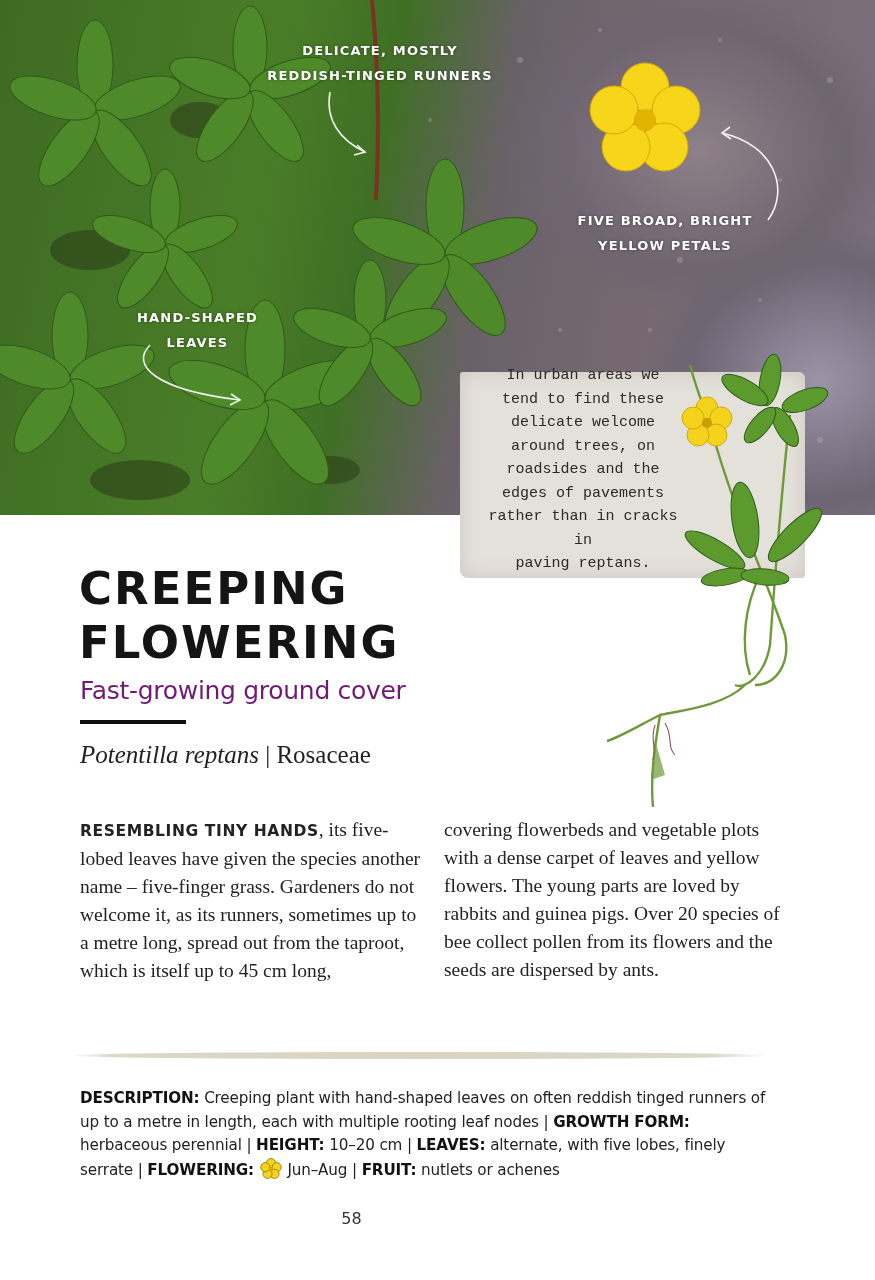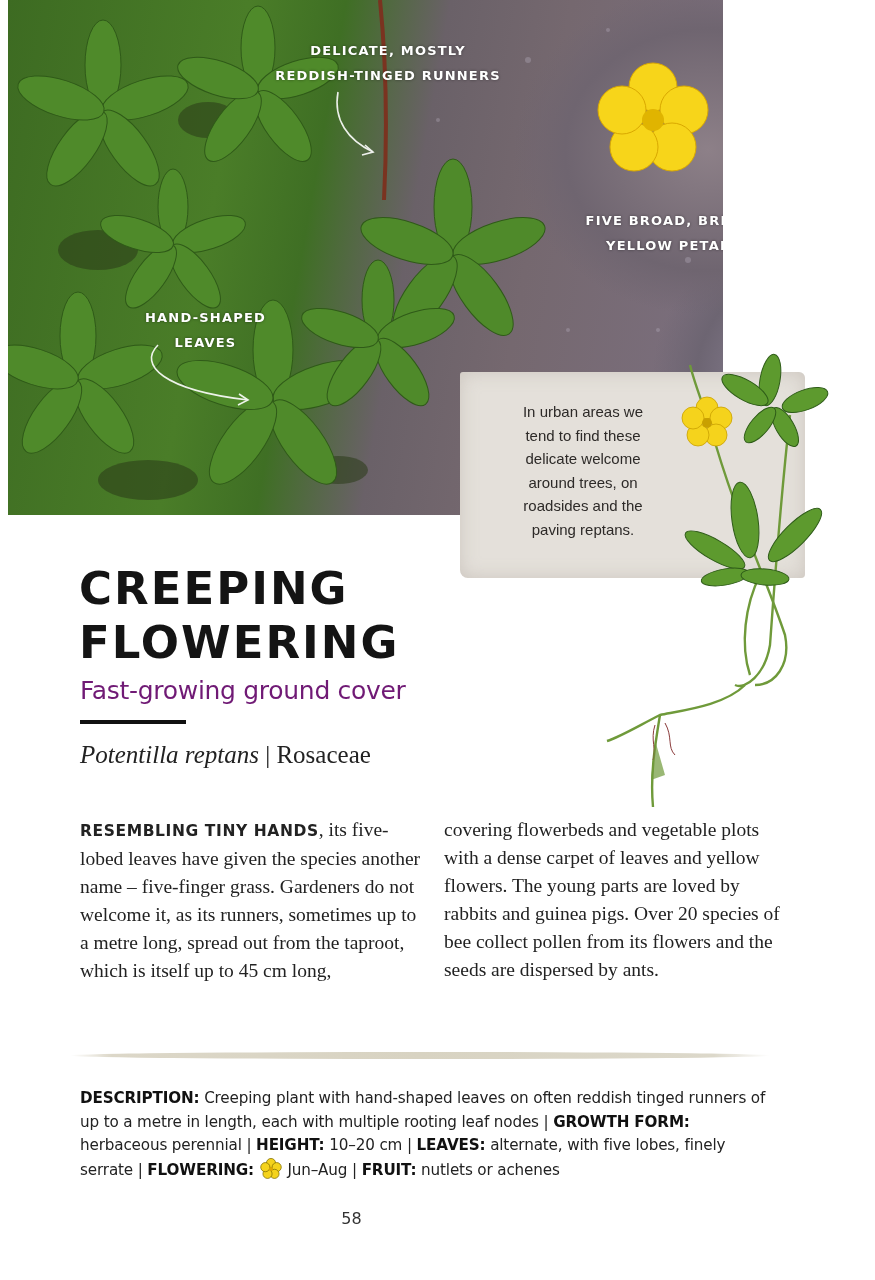--- a/index.html
+++ b/index.html
@@ -1,21 +1,21 @@
 <!DOCTYPE html>
 <html><head>
 <meta charset="utf-8">
 <style>
   * { box-sizing: border-box; margin: 0; padding: 0; }
   html, body { width: 875px; height: 1280px; background: #ffffff; overflow: hidden; }
   body { position: relative; font-family: "Liberation Sans", sans-serif; color: #1c1c1c; }
 
   
   .photo {
-    position: absolute; left: 8px; top: 0; width: 715px; height: 515px; overflow: hidden;
+    position: absolute; left: 0; top: 0; width: 875px; height: 515px; overflow: hidden;
     background:
       radial-gradient(ellipse 260px 220px at 700px 150px, #8d8088 0%, #6f6570 55%, transparent 75%),
       radial-gradient(ellipse 220px 200px at 820px 380px, #9c93a8 0%, #6d6572 60%, transparent 80%),
       linear-gradient(100deg, #3d6b22 0%, #4a7d28 30%, #3f6f24 42%, #6a6168 55%, #75686f 70%, #7c7080 100%);
   }
   .photo svg { position: absolute; left: 0; top: 0; }
   .annot {
     position: absolute; color: #ffffff; font-family: "DejaVu Sans", sans-serif; font-weight: bold;
     font-size: 13px; letter-spacing: 1.2px; text-transform: uppercase; text-align: center;
     line-height: 25px; text-shadow: 0 0 3px rgba(0,0,0,0.45);
@@ -25,22 +25,22 @@
   .annot-leaves { left: 110px; top: 305px; width: 175px; text-align: center; }
 
   
   .note {
     position: absolute; left: 460px; top: 372px; width: 345px; height: 206px;
     background: #e4e0da;
     border-radius: 3px 6px 4px 8px;
     box-shadow: inset 0 0 18px rgba(160,150,140,0.35);
   }
   .note-text {
-    position: absolute; left: 478px; top: 400px; width: 210px;
-    font-family: Liberation Sans, sans-serif; font-size: 15px; line-height: 23.5px;
+    position: absolute; left: 478px; top: 364px; width: 210px;
+    font-family: Liberation Mono, monospace; font-size: 15px; line-height: 23.5px;
     color: #2d2a28; text-align: center;
   }
 
   
   .plant { position: absolute; left: 595px; top: 345px; width: 240px; height: 470px; }
 
   
   .title {
     position: absolute; left: 79px; top: 562px; width: 420px;
     font-family: "DejaVu Sans", sans-serif; font-weight: bold; font-size: 45px;
@@ -203,20 +203,22 @@
   </div>
 </div>
 
 <div class="note"></div>
 <div class="note-text">
   <div>In urban areas we</div>
   <div>tend to find these</div>
   <div>delicate welcome</div>
   <div>around trees, on</div>
   <div>roadsides and the</div>
+  <div>edges of pavements</div>
+  <div>rather than in cracks in</div>
   <div>paving reptans.</div>
 </div>
 
 <svg class="plant" viewBox="0 0 240 470">
   <g stroke="#6f9a3a" stroke-width="2.4" fill="none">
     <path d="M195 70 C185 160 180 230 175 300 C170 330 150 345 140 340"></path>
     <path d="M115 80 C140 170 170 230 190 290 C196 320 180 340 160 340"></path>
     <path d="M155 330 C145 300 150 260 165 230"></path>
     <path d="M150 340 C130 360 90 365 65 370 C45 380 25 392 12 396"></path>
     <path d="M65 370 C60 400 55 430 58 462"></path>

